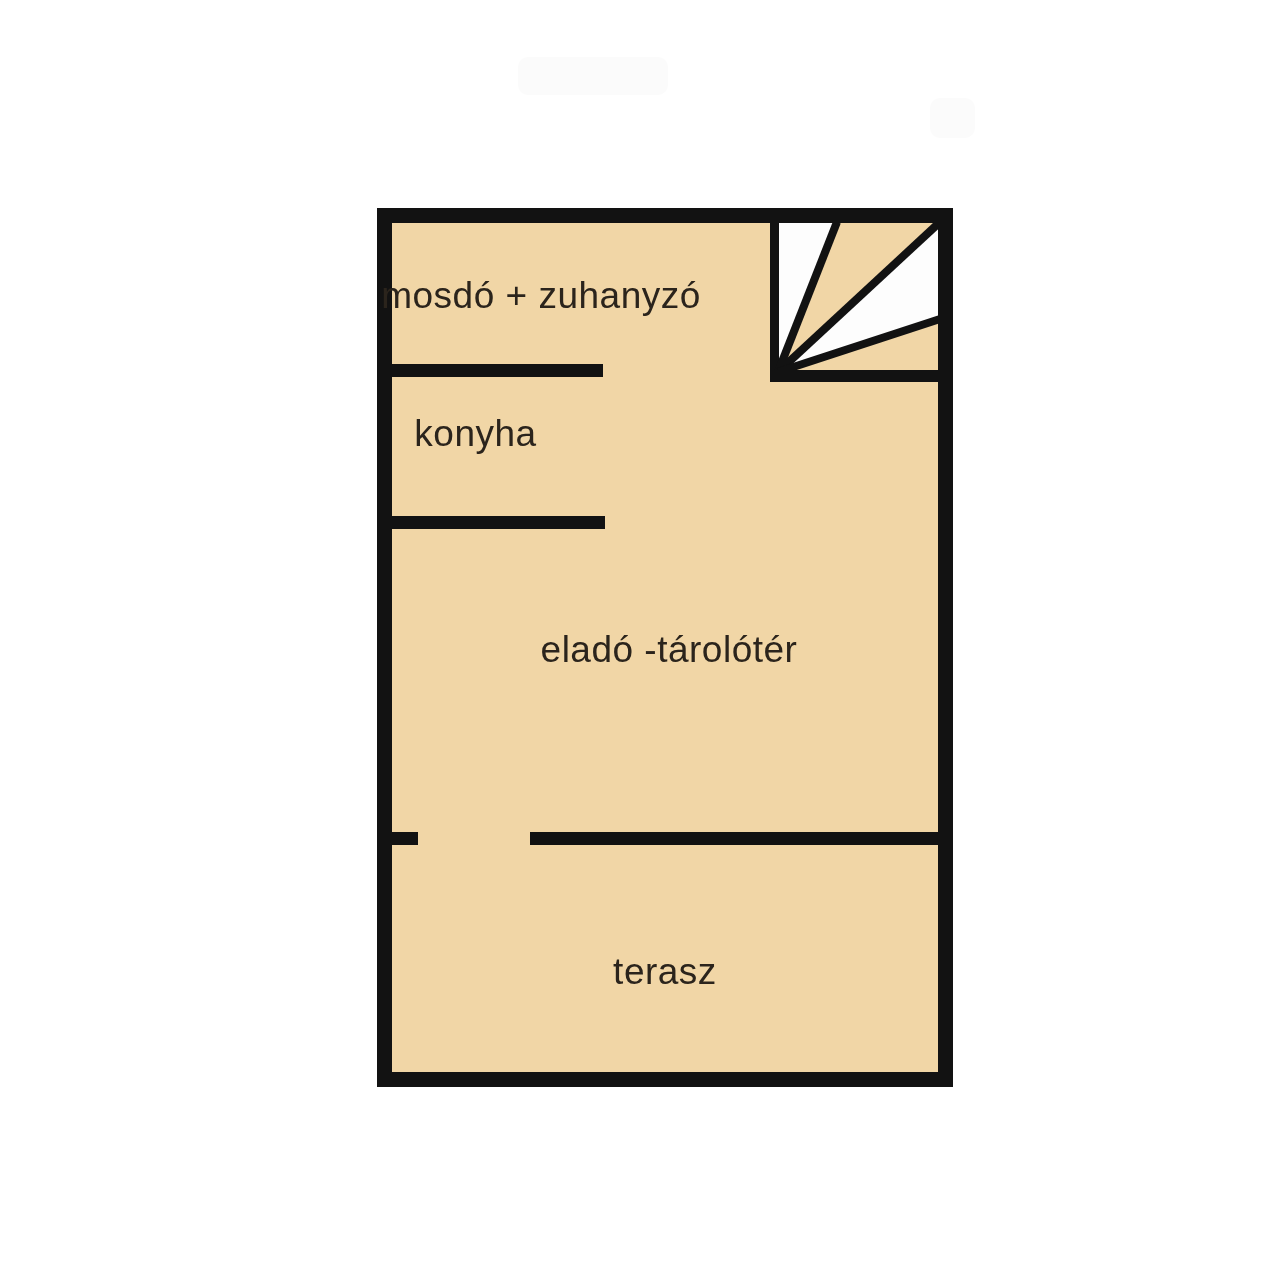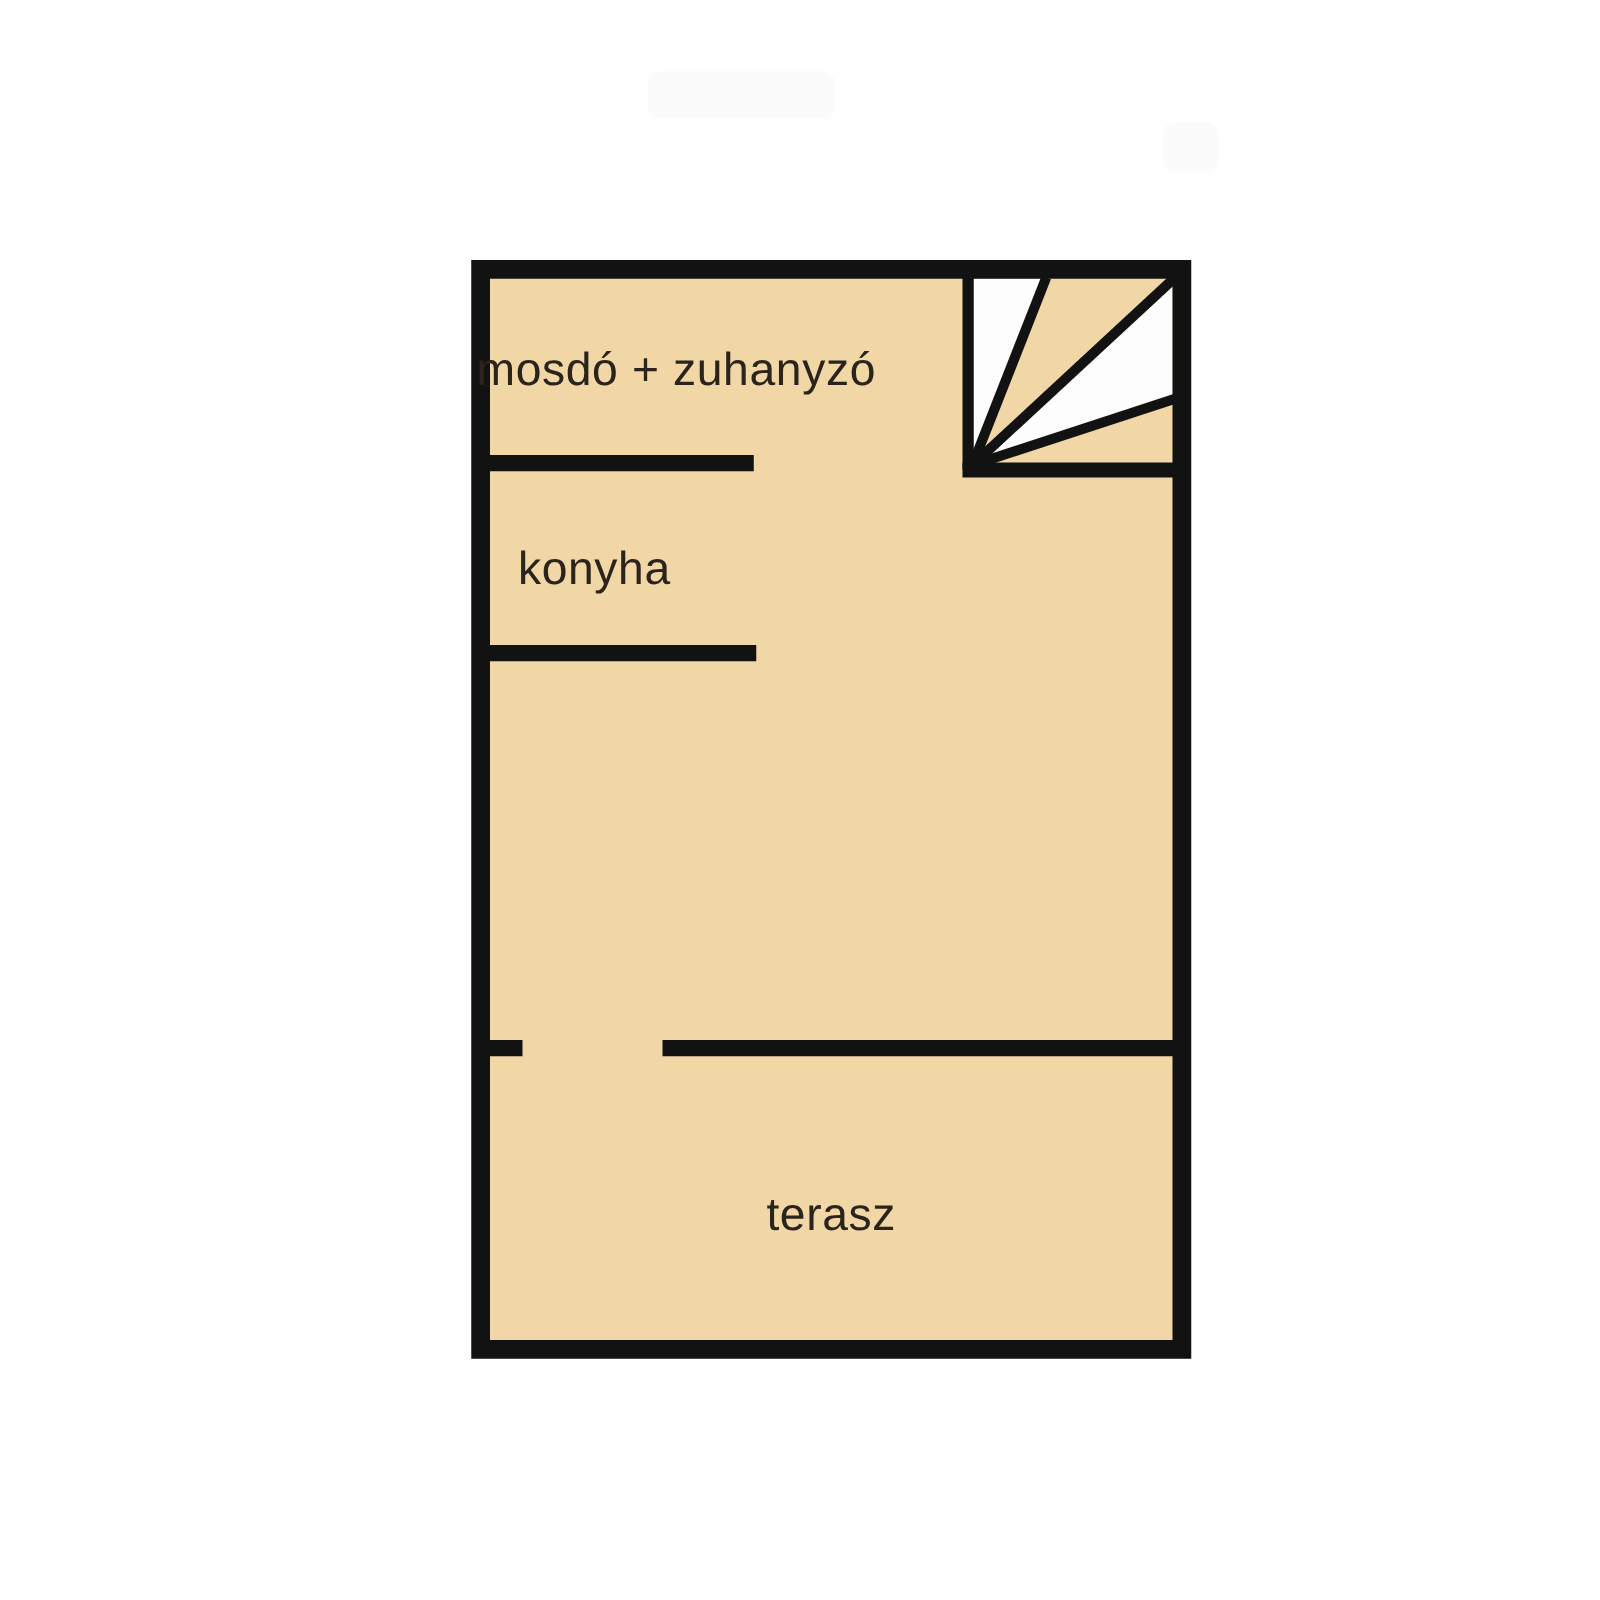--- a/index.html
+++ b/index.html
@@ -61,18 +61,19 @@
     <rect x="388" y="364" width="215" height="13" style="fill: var(--color-wall, #121212);"></rect>
     <rect x="388" y="516" width="217" height="13" style="fill: var(--color-wall, #121212);"></rect>
     <rect x="382" y="832" width="36" height="13" style="fill: var(--color-wall, #121212);"></rect>
     <rect x="530" y="832" width="415" height="13" style="fill: var(--color-wall, #121212);"></rect>
 
     <rect x="384.5" y="215.5" width="561" height="864" style="fill: none; stroke: var(--color-wall, #121212); stroke-width: 15;"></rect>
   </svg>
 
   <div class="room-label" style="left: 541px; top: 275px;">mosdó + zuhanyzó</div>
 
-  <div class="room-label" style="left: 462px; top: 434px; padding-left: 27px;">konyha</div>
+  <div class="room-label" style="left: 462px; top: 413px; padding-left: 27px;">konyha</div>
 
+  <div class="room-label" style="left: 669px; top: 629px;">eladó -tárolótér</div>
 
   <div class="room-label" style="left: 665px; top: 951px;">terasz</div>
 
 </div>
 
 </body></html>

